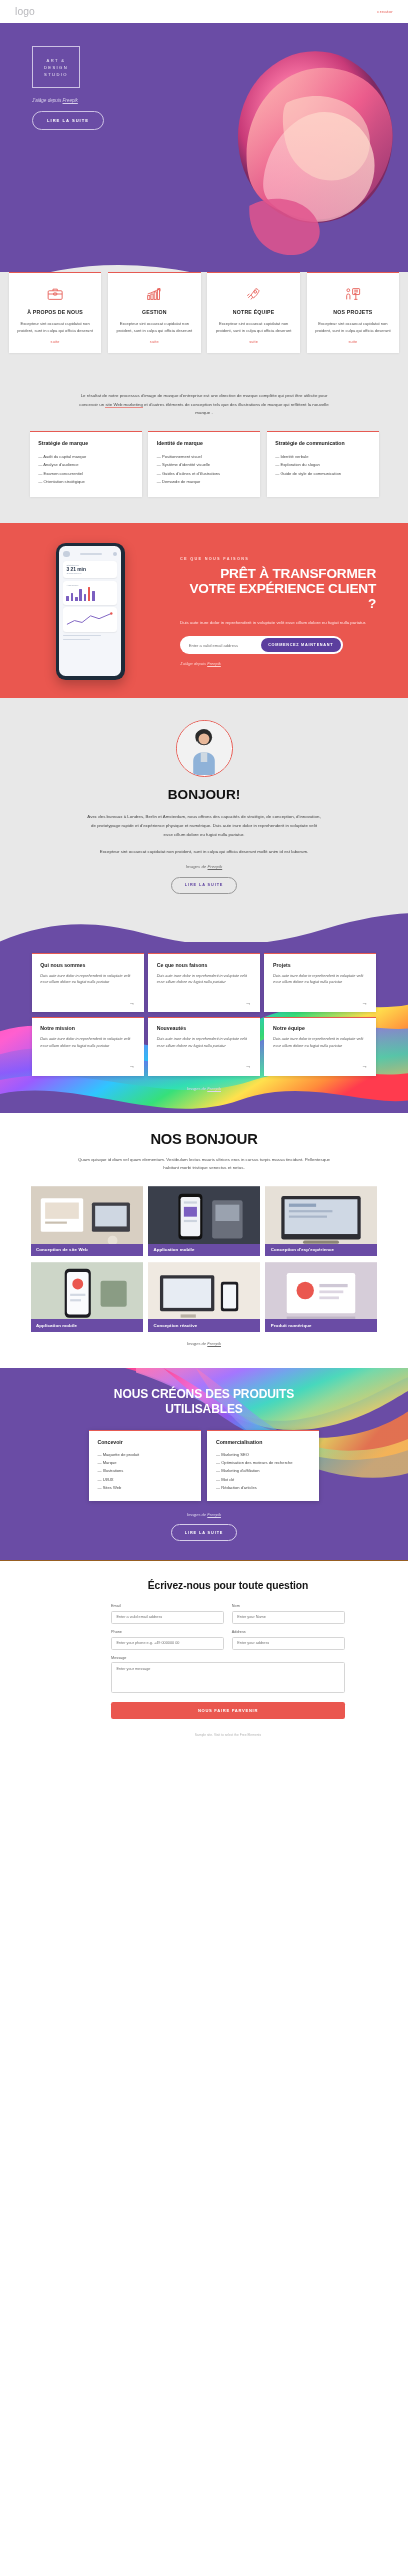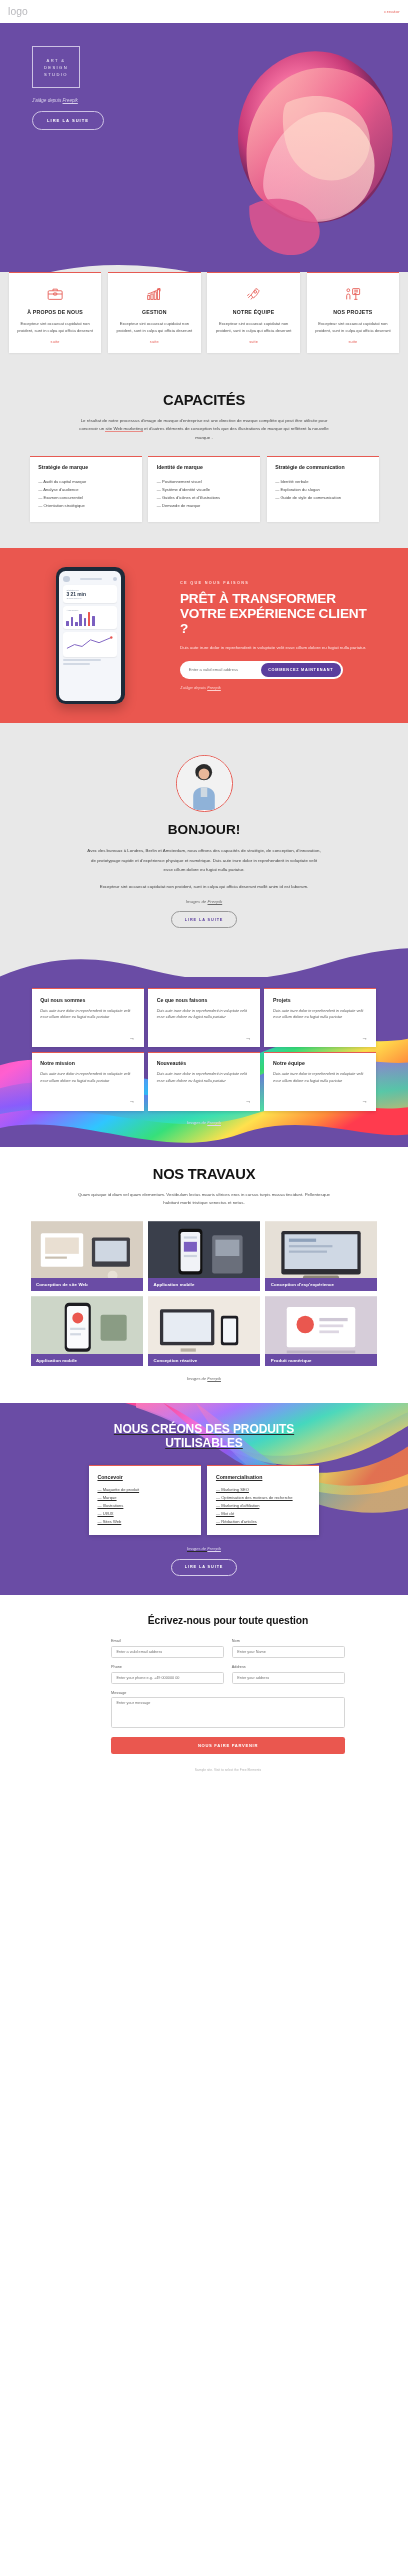--- a/index.html
+++ b/index.html
@@ -13,21 +13,21 @@
   }
   .page { width: 408px; position: relative; overflow: hidden; }
 
   
   .site-header {
     height: 23px;
     background: #fff;
     display: flex;
     align-items: center;
     justify-content: space-between;
-    padding: 0 8px;
+    padding: 0 15px;
   }
   .logo { font-size: 10.3px; color: #b9b9bd; letter-spacing: 0.1px; font-weight: 400; }
   .nav-link { font-size: 4.4px; color: #e65a52; letter-spacing: 0.3px; text-transform: lowercase; }
 
   
   .hero {
     position: relative;
     background: #6a4ca5;
     min-height: 283px;
     padding: 23px 0 0 0;
@@ -134,39 +134,39 @@
   .ph-row { display: flex; justify-content: space-between; align-items: center; margin-bottom: 3.3px;}
   .ph-dot { width: 6.5px; height: 6.5px; border-radius: 50%; background: #c6cfdd;}
   .ph-line { height: 1.6px; border-radius: 1.1px; background: #d2d9e4; }
   .ph-card { background: #fff; border-radius: 3.3px; padding: 3.3px; margin-bottom: 2.7px; box-shadow: 0 0.5px 1.1px rgba(0,0,0,.06);}
   .ph-big { font-size: 4.9px; font-weight: 700; color: #28364a; }
   .ph-small { font-size: 2.4px; color: #9aa6b6; }
   .ph-bars { display: flex; align-items: flex-end; gap: 1.6px; height: 14px; }
   .ph-bars i { display:block; width: 2.7px; background: #7b5fc0; border-radius: 0.5px; }
   .cta-body { width: 218px; padding-right: 22px; }
   .eyebrow { font-size: 3.8px; letter-spacing: 1.3px; color: #ffd9d6; font-weight: 700; margin-bottom: 5.4px; }
-  .cta-body h2 { color: #fff; font-size: 13.6px; line-height: 15.2px; font-weight: 700; letter-spacing: -0.2px; margin-bottom: 7.6px;}
+  .cta-body h2 { color: #fff; font-size: 13.6px; line-height: 15.2px; font-weight: 700; letter-spacing: -0.2px; margin-bottom: 7.6px; text-align: right;}
   .cta-body p { color: #ffe3e1; font-size: 4.4px; line-height: 8.2px; margin-bottom: 8.7px; }
   .subscribe {
     background: #fff; border-radius: 22px; display: flex; align-items: center;
     padding: 2.2px; width: 163px; margin-bottom: 6.5px;
   }
   .subscribe input {
     border: none; outline: none; flex: 1; font-size: 4.1px; padding: 0 6.5px; color: #8b8b8b;
     font-family: "Liberation Sans", sans-serif; background: transparent;
   }
   .btn-purple {
     background: #5b3e9e; color: #fff; border: none; border-radius: 22px;
     font-size: 3.8px; font-weight: 700; letter-spacing: 0.7px; padding: 4.9px 7.6px; cursor: pointer;
     font-family: "Liberation Sans", sans-serif;
   }
   .credit-red { font-style: italic; font-size: 4.1px; color: #ffd0cd; }
 
   
-  .bonjour { background: #e8e8e8; padding: 32px 0 0; text-align: center; position: relative; }
+  .bonjour { background: #e8e8e8; padding: 22px 0 0; text-align: center; position: relative; }
   .avatar {
     width: 57px; height: 57px; border-radius: 50%;
     border: 1.6px solid #e65a52; margin: 0 auto 9.8px; overflow: hidden;
     background: #fff; position: relative;
   }
   .bonjour h2 { font-size: 13.6px; font-weight: 800; color: #111; margin-bottom: 9.8px; }
   .bonjour p { font-size: 4.4px; line-height: 9.3px; color: #444; max-width: 234px; margin: 0 auto 7.6px; }
   .credit-gray { font-style: italic; font-size: 4.4px; color: #6c6c6c; margin-bottom: 7.6px; }
   .btn-outline-dark {
     display: inline-block; border: 0.5px solid #9a9a9a; border-radius: 22px;
@@ -201,21 +201,21 @@
   .works-grid { display: grid; grid-template-columns: repeat(3, 112px); gap: 5.4px; justify-content: center; }
   .w-item { position: relative; height: 70px; overflow: hidden; }
   .w-label {
     position: absolute; left: 0; right: 0; bottom: 0;
     background: #6a4ca5; color: #fff; font-size: 4.4px; font-weight: 700;
     padding: 3.8px 5.4px; text-align: left; letter-spacing: 0.1px;
   }
   .works-credit { font-style: italic; font-size: 4.1px; color: #6c6c6c; margin-top: 9.8px; }
 
   
-  .products { background: #7f1d1d; position: relative; overflow: hidden; padding: 18.5px 0 19.6px; text-decoration: underline; }
+  .products { background: #a16207; position: relative; overflow: hidden; padding: 18.5px 0 19.6px; }
   .wave-bg { position: absolute; inset: 0; z-index: 1; width: 408px; height: 100%; }
   .products-inner { position: relative; z-index: 3; text-align: center; }
   .products h2 {
     color: #fff; font-size: 12px; font-weight: 800; line-height: 14.7px;
     max-width: 256px; margin: 0 auto 14px; letter-spacing: -0.1px;
   }
   .prod-grid { display: flex; gap: 6.5px; justify-content: center; }
   .p-card {
     background: #fff; width: 112px; border-top: 1.6px solid #e65a52;
     padding: 7.6px 8.7px 8.7px; text-align: left; box-shadow: 0 1.1px 4.4px rgba(0,0,0,.18);
@@ -354,21 +354,20 @@
             <path d="M20 14v9M17 23h6"></path>
         </svg>
       </div>
       <h3>NOS PROJETS</h3>
       <p>Excepteur sint occaecat cupidatat non proident, sunt in culpa qui officia deserunt</p>
       <div class="f-more">suite</div>
     </div>
   </section>
 
   <section class="capacites">
-    <h2 class="sec-title">CAPACITÉS</h2>
     <p class="sec-lead"><span>Le résultat de notre processus d'image de marque d'entreprise est une directive de marque complète qui peut être utilisée pour concevoir un </span><span class="hl">site Web marketing</span><span> et d'autres éléments de conception tels que des illustrations de marque qui reflètent la nouvelle marque .</span></p>
     <div class="cap-grid">
       <div class="cap-card">
         <h4>Stratégie de marque</h4>
         <ul>
           <li>— Audit du capital marque</li>
           <li>— Analyse d'audience</li>
           <li>— Examen concurrentiel</li>
           <li>— Orientation stratégique</li>
         </ul>
@@ -533,21 +532,21 @@
           </div>
         <div class="arrow">→</div>
       </div>
     </div>
     <div class="six-credit">
       <span>Images de </span><u>Freepik</u>
     </div>
   </section>
 
   <section class="works">
-    <h2 class="sec-title">NOS TRAVAUX</h2>
+    <h2 class="sec-title">NOS BONJOUR</h2>
     <p class="sec-lead">Quam quisque id diam vel quam elementum. Vestibulum lectus mauris ultrices eros in cursus turpis massa tincidunt. Pellentesque habitant morbi tristique senectus et netus.</p>
     <div class="works-grid">
       <div class="w-item">
         <svg viewBox="0 0 206 128" width="112" height="70">
           <rect width="206" height="128" fill="#d8cfc2"></rect>
             <rect x="18" y="22" width="78" height="62" rx="3" fill="#fff"></rect>
           <rect x="26" y="30" width="62" height="30" fill="#e9dfd2"></rect>
             <rect x="26" y="65" width="40" height="4" fill="#c9bfb0"></rect>
           <rect x="112" y="30" width="70" height="54" rx="3" fill="#3f3f46"></rect>
             <rect x="118" y="36" width="58" height="38" fill="#cfd7e2"></rect>

